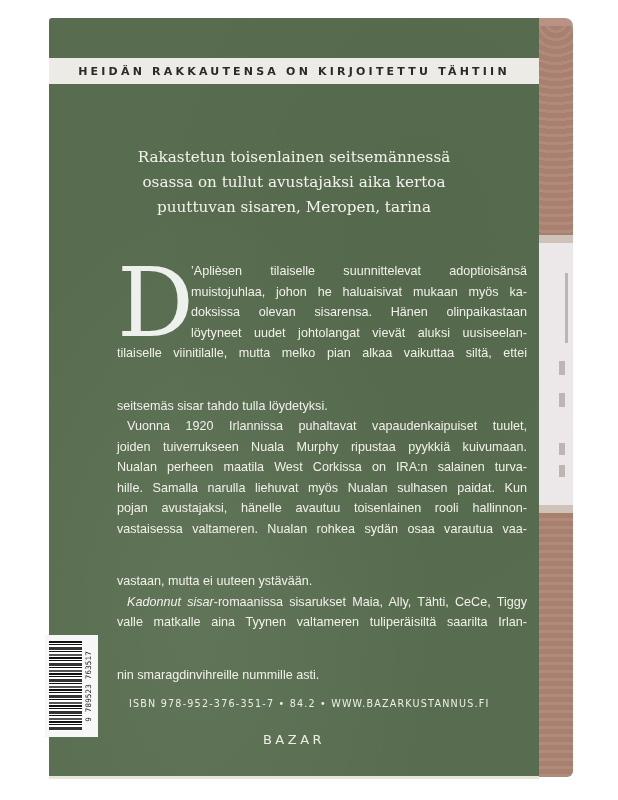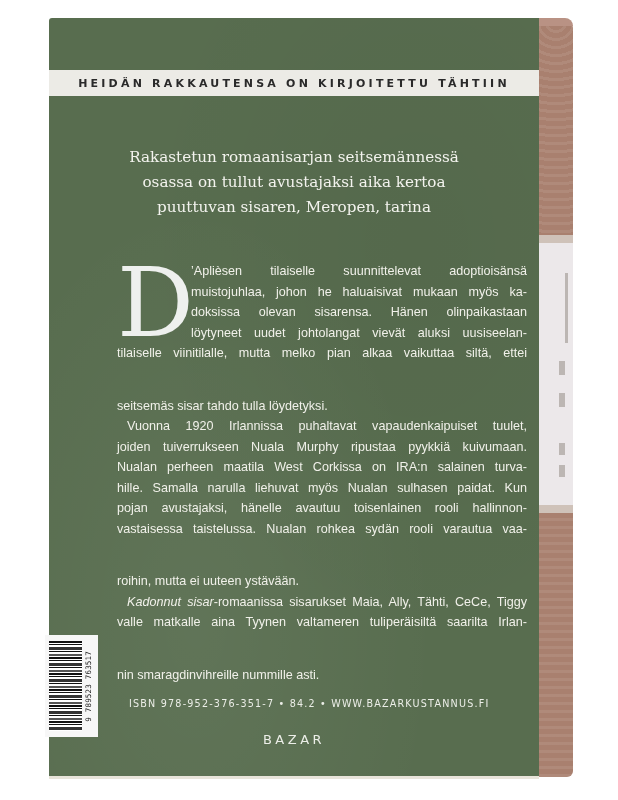--- a/index.html
+++ b/index.html
@@ -12,21 +12,21 @@
       background: #586d4f;
       background-image:
         radial-gradient(ellipse at 30% 80%, rgba(255,255,255,0.05), transparent 50%),
         radial-gradient(ellipse at 75% 30%, rgba(0,0,0,0.04), transparent 55%);
       border-radius: 3px 0 0 0;
     }
     .cover-bottom-edge {
       position: absolute; left: 49px; top: 776px; width: 490px; height: 3px; background: #e8e4da;
     }
     .tagline-band {
-      position: absolute; left: 0; top: 52px; width: 490px; height: 26px;
+      position: absolute; left: 0; top: 40px; width: 490px; height: 26px;
       background: #ecebe6; display: flex; align-items: center; justify-content: center;
     }
     .tagline-text {
       font-family: "DejaVu Sans", sans-serif; font-size: 11px; letter-spacing: 3.2px;
       color: #2a2a2a; font-weight: bold;
     }
     .intro {
       position: absolute; left: 40px; top: 127px; width: 410px; text-align: center;
       font-family: "DejaVu Serif", serif; color: #f3f3ee; font-size: 15.2px; line-height: 25px;
     }
@@ -85,21 +85,21 @@
   </style>
 </head>
 <body>
 
 <div class="cover">
   <div class="tagline-band">
     <span class="tagline-text">HEIDÄN RAKKAUTENSA ON KIRJOITETTU TÄHTIIN</span>
   </div>
 
   <div class="intro">
-    <div>Rakastetun romaanisarjan seitsemännessä</div>
+    <div>Rakastetun toisenlainen seitsemännessä</div>
     <div>osassa on tullut avustajaksi aika kertoa</div>
     <div>puuttuvan sisaren, Meropen, tarina</div>
   </div>
 
   <div class="body-text">
     <div class="dropcap-para">
       <span class="dropcap">D</span>
       <div class="line dropcap-line">’Aplièsen tilaiselle suunnittelevat adoptioisänsä</div>
       <div class="line dropcap-line">muistojuhlaa, johon he haluaisivat mukaan myös ka-</div>
       <div class="line dropcap-line">doksissa olevan sisarensa. Hänen olinpaikastaan</div>
@@ -107,22 +107,22 @@
       <div class="line">tilaiselle viinitilalle, mutta melko pian alkaa vaikuttaa siltä, ettei</div>
       <div class="line last">seitsemäs sisar tahdo tulla löydetyksi.</div>
     </div>
 
     <div>
       <div class="line indent">Vuonna 1920 Irlannissa puhaltavat vapaudenkaipuiset tuulet,</div>
       <div class="line">joiden tuiverrukseen Nuala Murphy ripustaa pyykkiä kuivumaan.</div>
       <div class="line">Nualan perheen maatila West Corkissa on IRA:n salainen turva-</div>
       <div class="line">hille. Samalla narulla liehuvat myös Nualan sulhasen paidat. Kun</div>
       <div class="line">pojan avustajaksi, hänelle avautuu toisenlainen rooli hallinnon-</div>
-      <div class="line">vastaisessa taistelussa. Nualan rohkea sydän rooli varautua vaa-</div>
-      <div class="line last">roihin, mutta ei uuteen ystävään.</div>
+      <div class="line">vastaisessa valtameren. Nualan rohkea sydän osaa varautua vaa-</div>
+      <div class="line last">vastaan, mutta ei uuteen ystävään.</div>
     </div>
 
     <div>
       <div class="line indent"><span class="italic">Kadonnut sisar</span><span>-romaanissa sisarukset Maia, Ally, Tähti, CeCe, Tiggy</span></div>
       <div class="line">valle matkalle aina Tyynen valtameren tuliperäisiltä saarilta Irlan-</div>
       <div class="line last">nin smaragdinvihreille nummille asti.</div>
     </div>
   </div>
 
   <div class="barcode-box">

